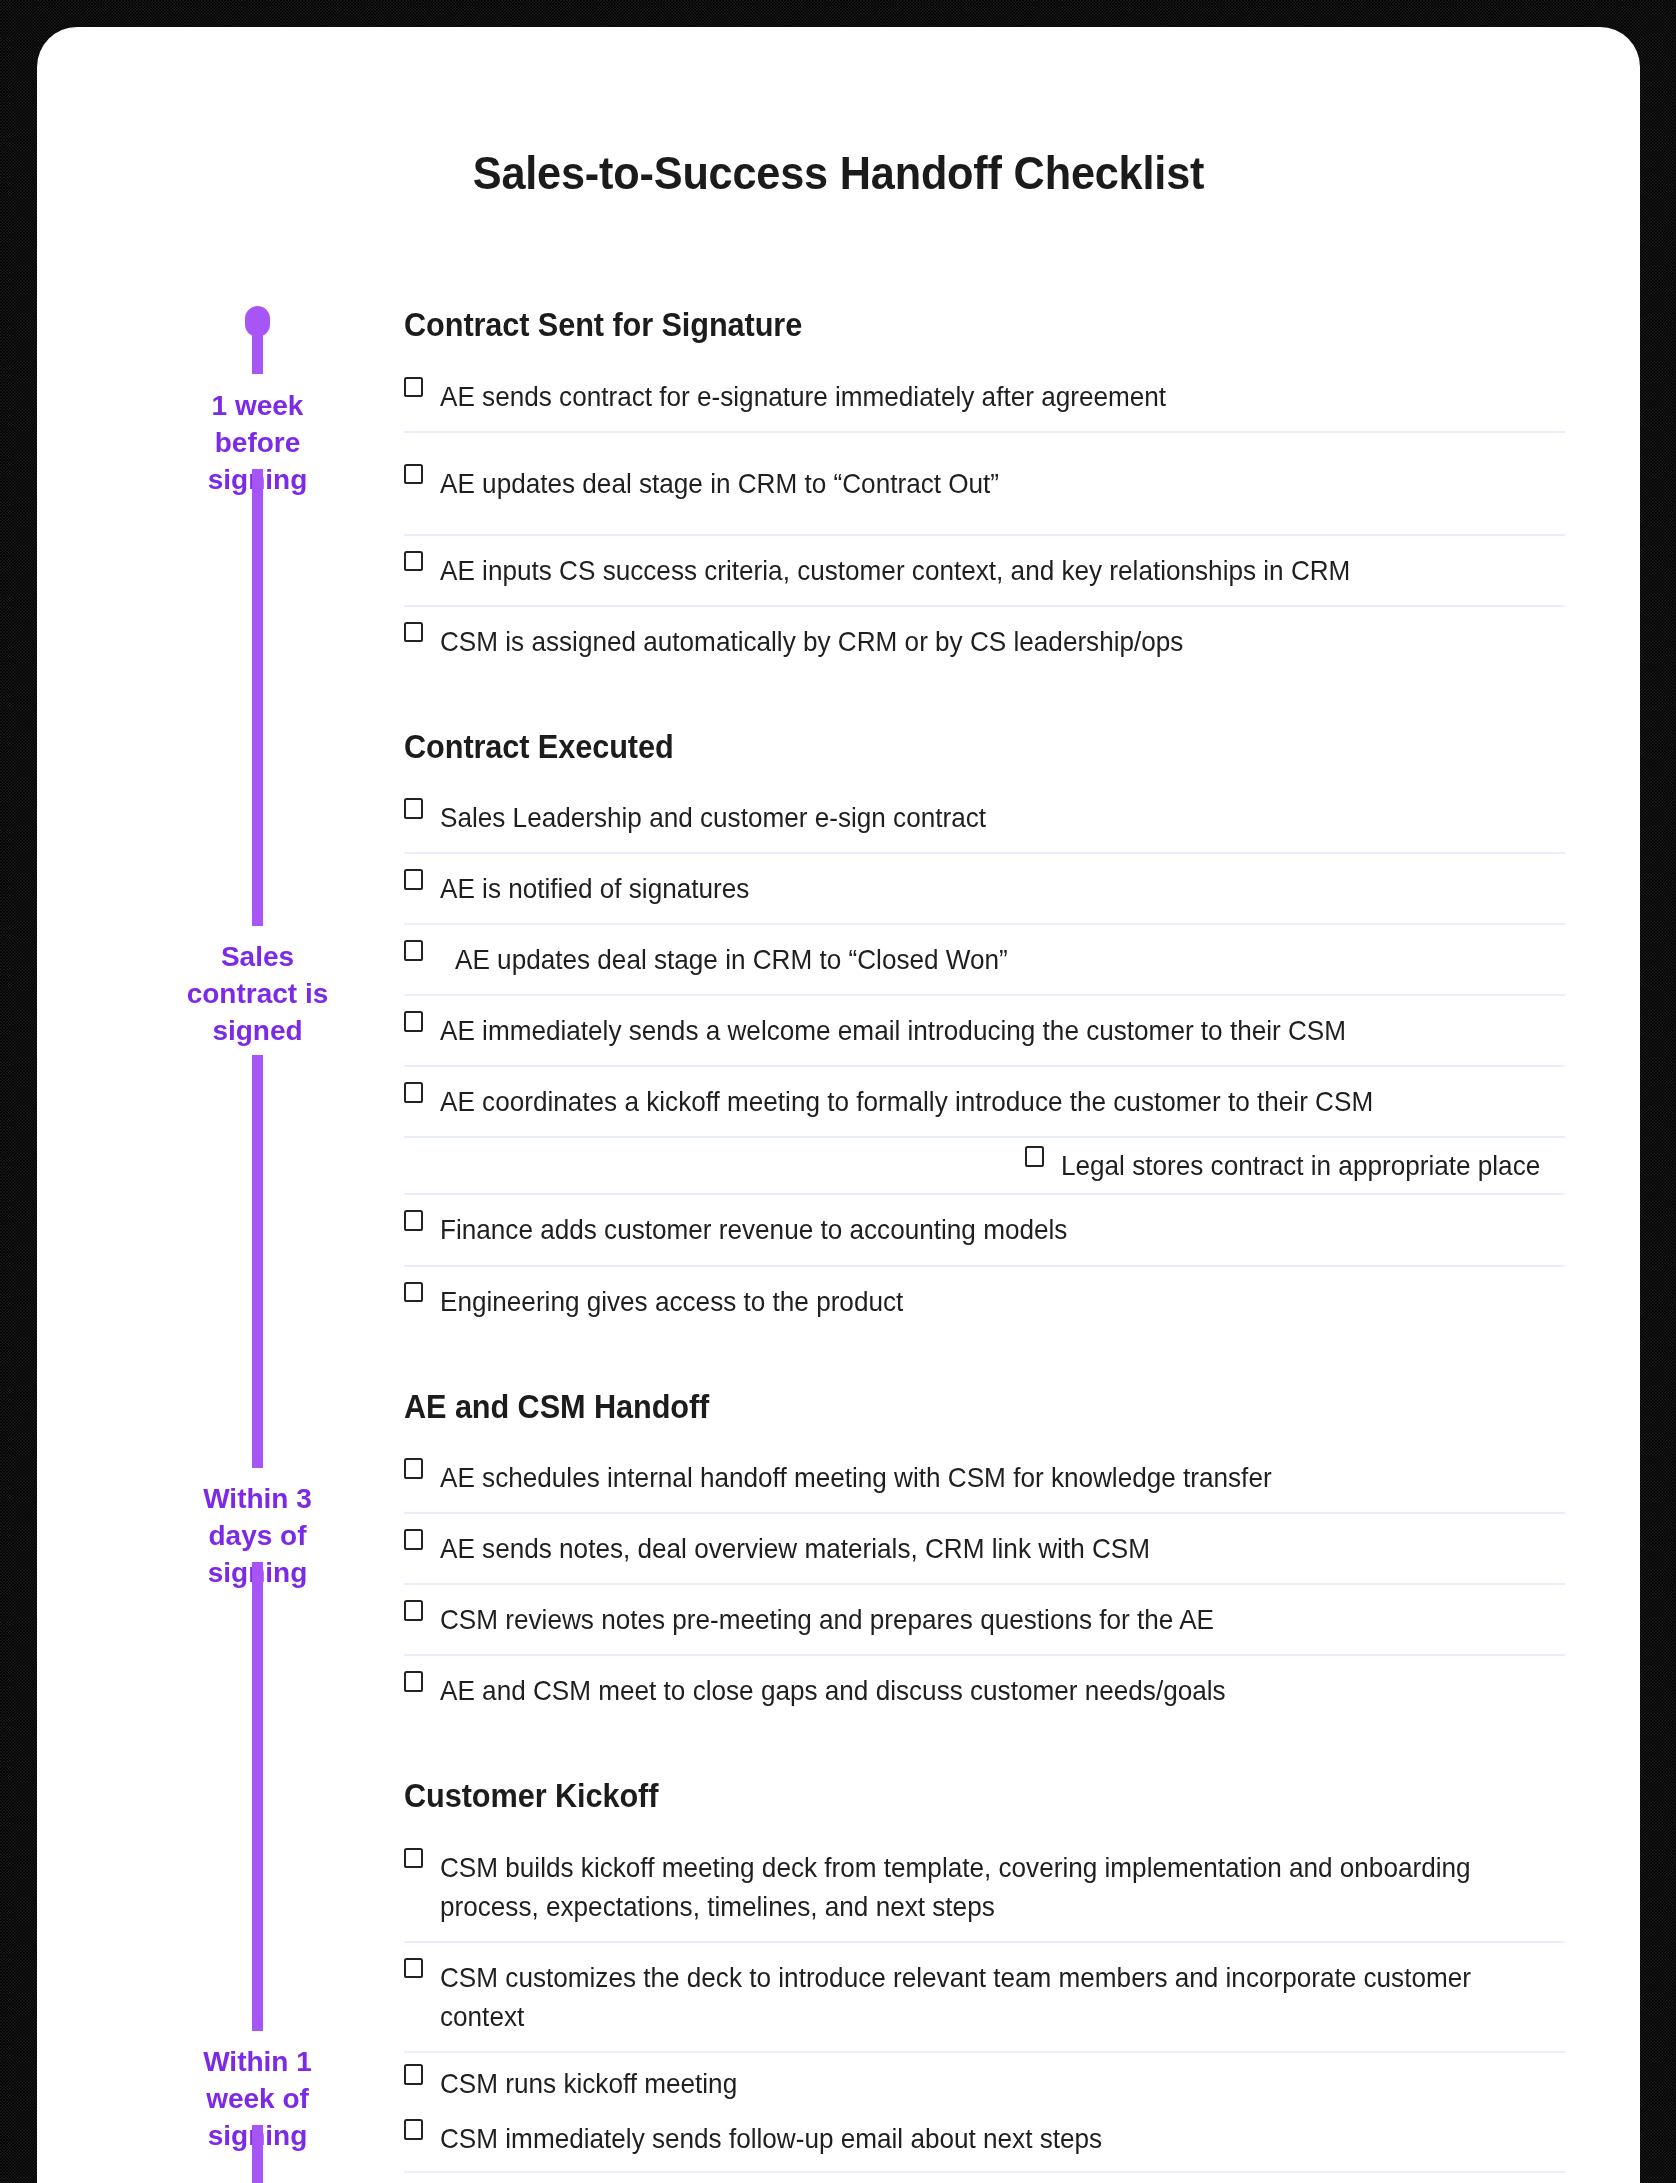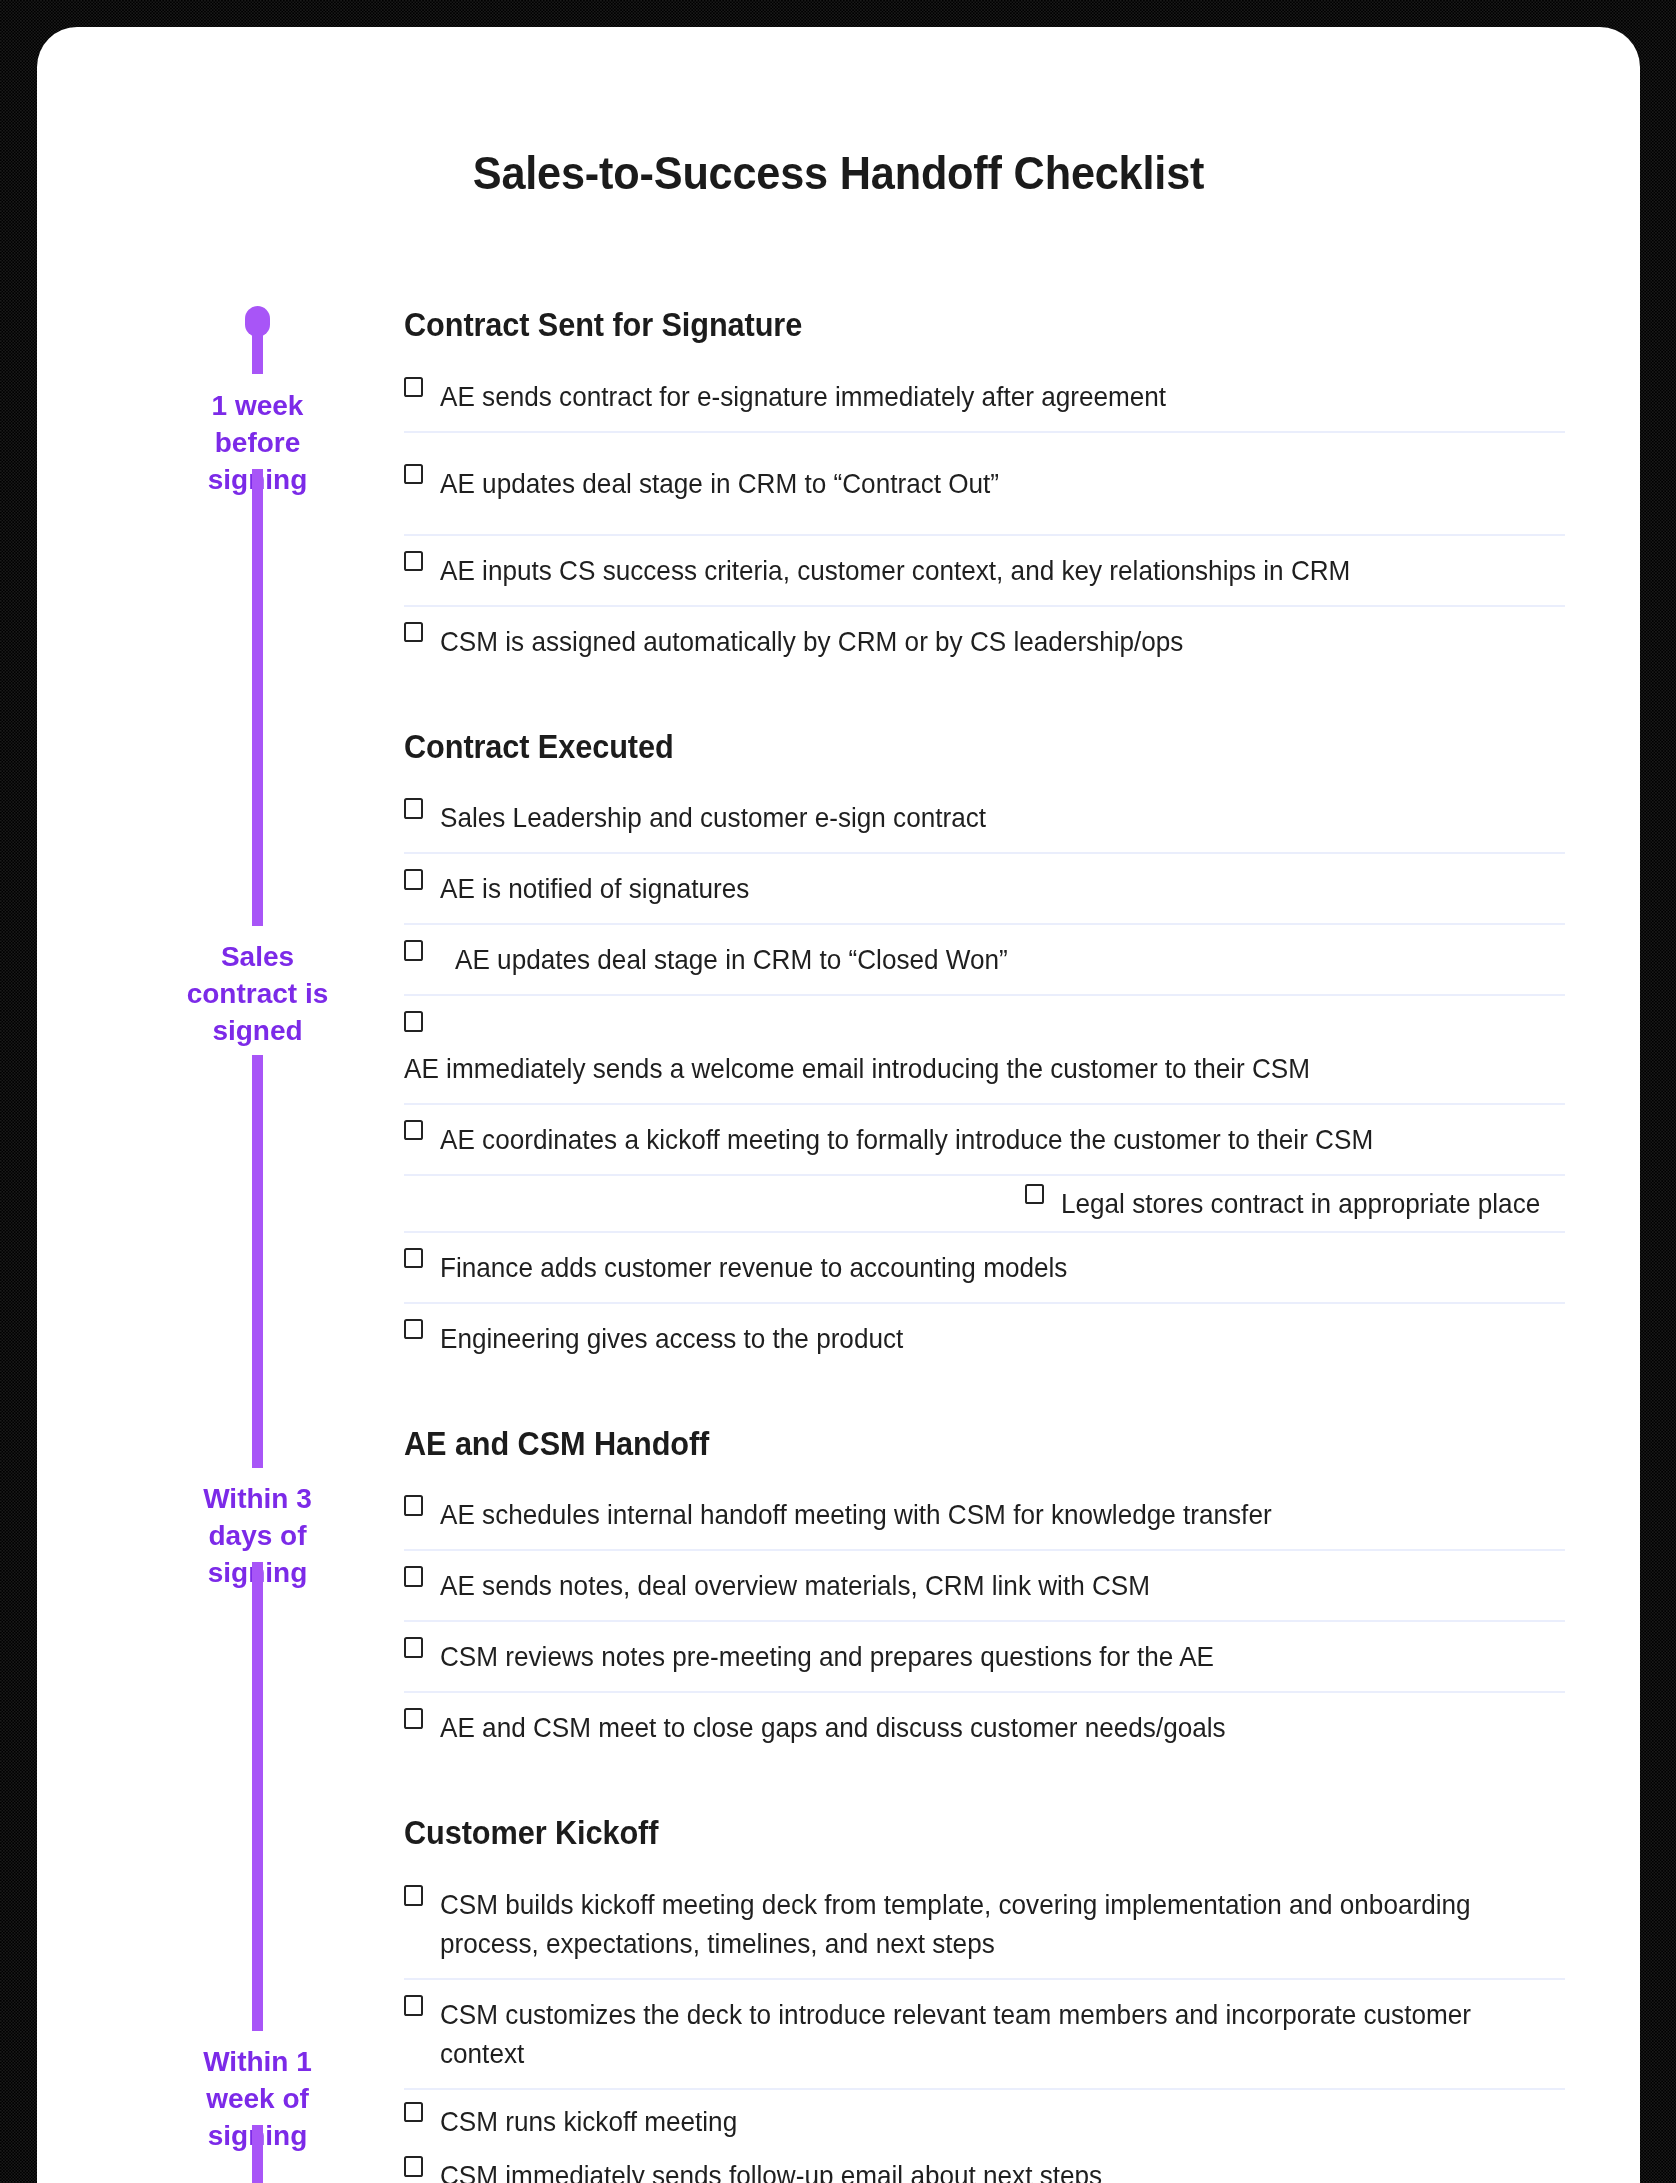--- a/index.html
+++ b/index.html
@@ -167,21 +167,21 @@
                 <span class="itext">Sales Leadership and customer e-sign contract</span>
               </li>
               <li class="item" style="padding: 15px 0px;">
                 <span class="cbox"></span>
                 <span class="itext">AE is notified of signatures</span>
               </li>
               <li class="item" style="padding: 15px 0px; gap: 32px;">
                 <span class="cbox"></span>
                 <span class="itext">AE updates deal stage in CRM to “Closed Won”</span>
               </li>
-              <li class="item" style="padding: 15px 0px; flex-direction: column;">
+              <li class="item" style="padding: 15px 0px;">
                 <span class="cbox"></span>
                 <span class="itext">AE immediately sends a welcome email introducing the customer to their CSM</span>
               </li>
               <li class="item" style="padding: 15px 0px;">
                 <span class="cbox"></span>
                 <span class="itext">AE coordinates a kickoff meeting to formally introduce the customer to their CSM</span>
               </li>
               <li class="item" style="padding: 8px 0px; justify-content: flex-end;">
                 <span class="cbox"></span>
                 <span class="itext">Legal stores contract in appropriate place</span>

